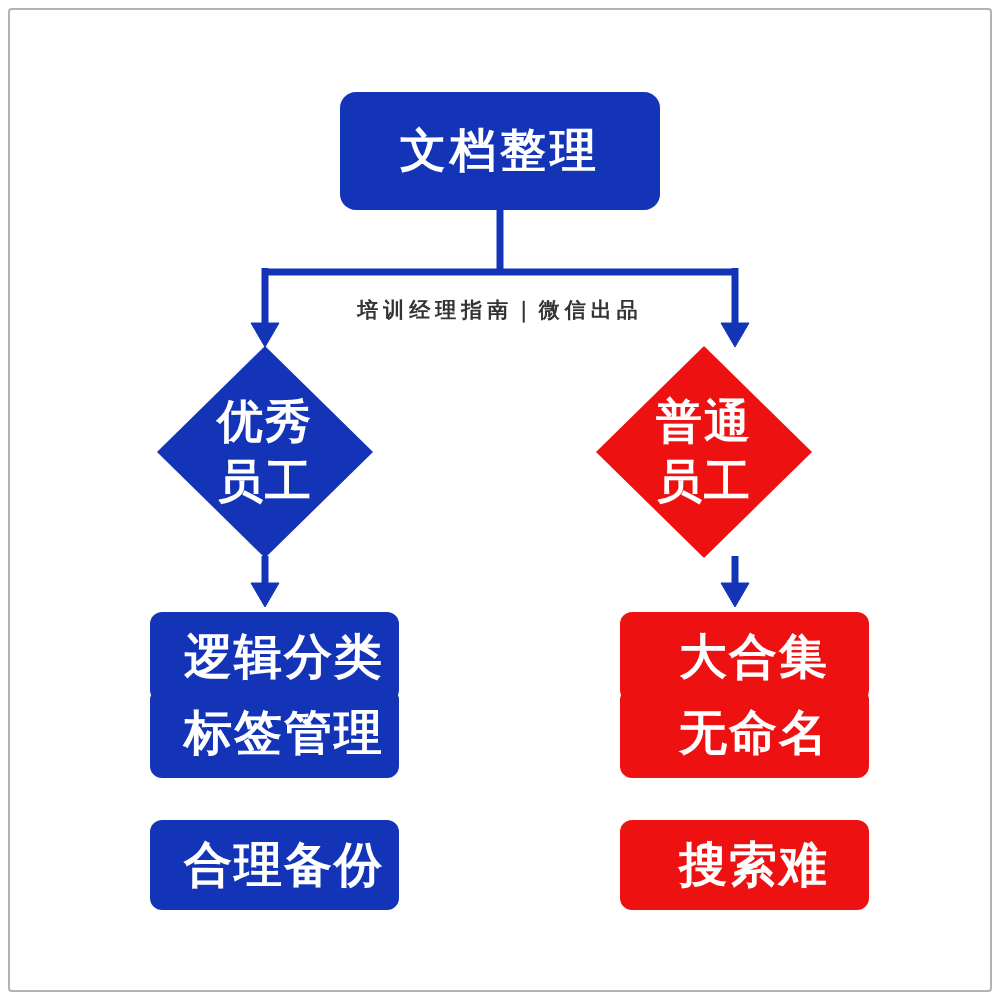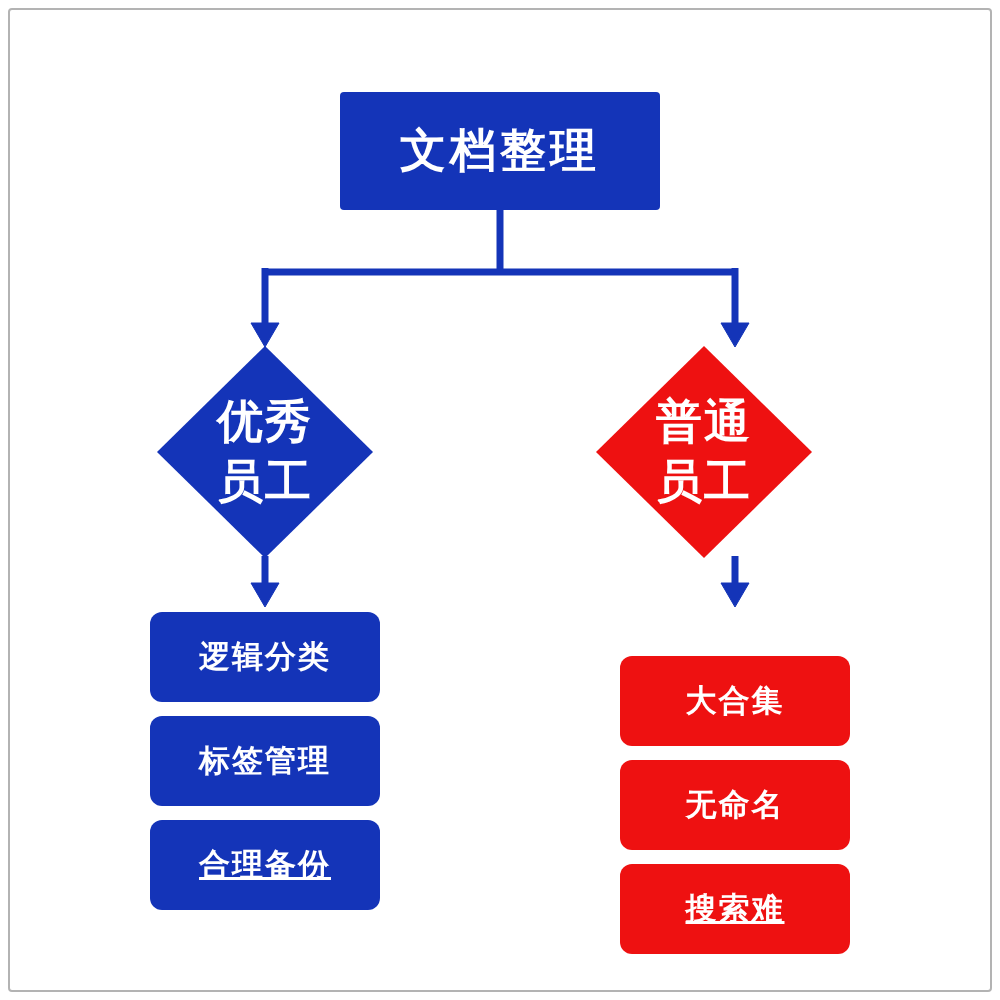--- a/index.html
+++ b/index.html
@@ -28,21 +28,21 @@
     left:0;top:0;width:1000px;height:1000px;
   }
   .node{
     position:absolute;
     display:flex;align-items:center;justify-content:center;
     color:#ffffff;font-weight:bold;text-align:center;
   }
   .root-node{
     left:340px;top:92px;width:320px;height:118px;
     background:var(--blue);
-    border-radius:4px;
+    border-radius:16px;
     font-size:46px;
     letter-spacing:4px;
   }
   .watermark{
     position:absolute;
     left:0;top:296px;width:1000px;
     text-align:center;
     color:var(--ink);
     font-family:"Liberation Serif", serif;
     font-size:21px;
@@ -55,28 +55,29 @@
     font-size:46px;
     line-height:1.3;
     white-space:pre-line;
     letter-spacing:2px;
   }
   .diamond.left{left:157px;top:346px;background:var(--blue);}
   .diamond.right{left:596px;top:346px;background:var(--red);}
   .leaf{
     width:230px;height:90px;
     border-radius:12px;
-    font-size:31px;
+    font-size:48px;
     letter-spacing:2px;
+    padding-left:19px;
   }
   .col-left{left:150px;background:var(--blue);}
-  .col-right{left:620px;background:var(--red);margin-top:44px;}
+  .col-right{left:620px;background:var(--red);}
   .row-0{top:612px;}
-  .row-1{top:716px;text-align:right;}
-  .row-2{top:820px;text-decoration:underline;}
+  .row-1{top:688px;text-align:right;}
+  .row-2{top:820px;}
 </style>
 </head>
 <body>
 
 <div class="canvas">
 
   <div class="frame"></div>
 
   <svg class="connectors" viewBox="0 0 1000 1000" xmlns="http://www.w3.org/2000/svg">
     <g stroke="#1434b8" stroke-width="7" fill="none">
@@ -90,20 +91,21 @@
     <g fill="#1434b8" stroke="#1434b8">
       <polygon points="265,347 251,323 279,323"></polygon>
       <polygon points="735,347 721,323 749,323"></polygon>
       <polygon points="265,607 251,583 279,583"></polygon>
       <polygon points="735,607 721,583 749,583"></polygon>
     </g>
   </svg>
 
   <div class="node root-node">文档整理</div>
 
+  <div class="watermark">培训经理指南｜微信出品</div>
 
   <div class="node diamond left">优秀
 员工</div>
 
   <div class="node diamond right">普通
 员工</div>
 
   <div class="node leaf col-left row-0">逻辑分类</div>
   <div class="node leaf col-left row-1">标签管理</div>
   <div class="node leaf col-left row-2">合理备份</div>

